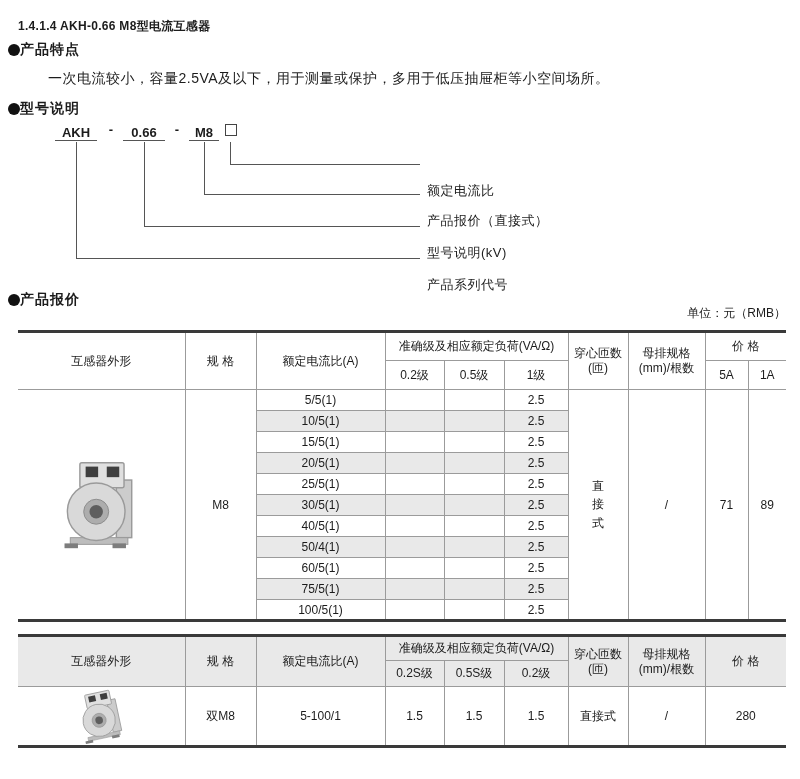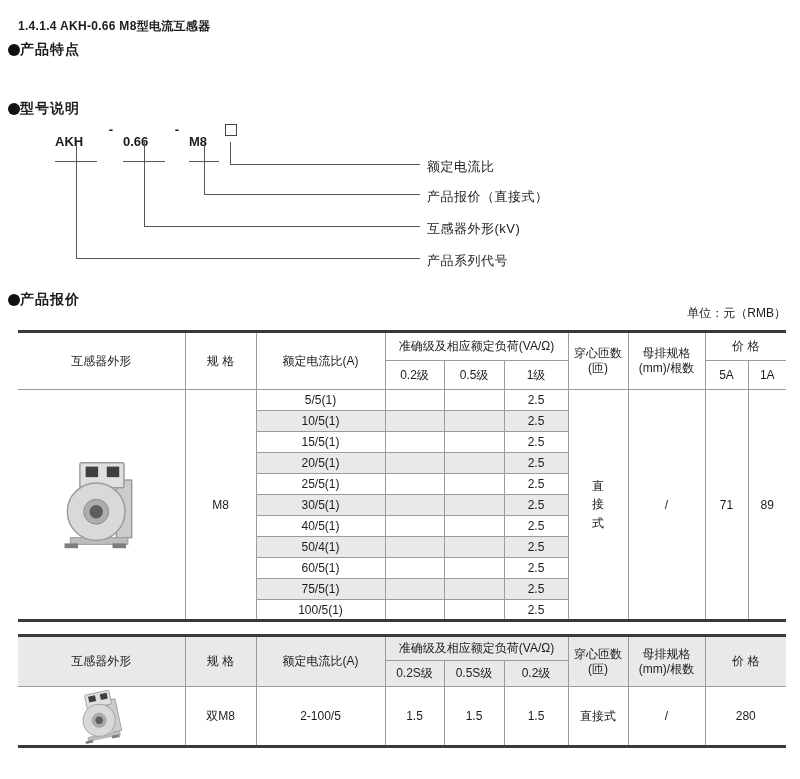--- a/index.html
+++ b/index.html
@@ -13,26 +13,26 @@
   .bullet { width:12px; height:12px; border-radius:50%; background:#111; flex:0 0 auto; }
   .section-head span.hd { font-size:14px; font-weight:bold; letter-spacing:1px; }
   #sec-features { top:41px; }
   #sec-model { top:100px; }
   #sec-pricing { top:291px; }
 
   .features-body { position:absolute; left:48px; top:70px; font-size:14px; letter-spacing:.5px; }
 
   
   #model-diagram { position:absolute; left:55px; top:122px; width:730px; height:150px; }
-  .tok { position:absolute; top:12px; text-align:left; font-size:13px; font-weight:bold;
-         border-bottom:1px solid #555; padding-bottom:12px; }
+  .tok { position:absolute; top:3px; text-align:center; font-size:13px; font-weight:bold;
+         border-bottom:1px solid #555; padding-bottom:0; }
   .dash { position:absolute; top:0; text-align:center; font-size:13px; font-weight:bold; }
   .mbox { position:absolute; top:2px; width:12px; height:12px; border:1px solid #444; background:#fff; }
   .elbow { position:absolute; border-left:1px solid #555; border-bottom:1px solid #555; }
-  .mlabel { position:absolute; left:372px; font-size:13px; letter-spacing:.5px; }
+  .mlabel { position:absolute; left:372px; font-size:13px; letter-spacing:.5px;margin-top:24px; }
 
   .unit-label { position:absolute; right:14px; top:305px; font-size:12px; }
 
   
   table.price-table { position:absolute; left:18px; border-collapse:collapse; table-layout:fixed;
     border-top:3px solid #3a3a3a; border-bottom:3px solid #3a3a3a; font-size:12px; }
   table.price-table td, table.price-table th { border:1px solid #9b9b9b; text-align:center;
     vertical-align:middle; font-weight:normal; padding:0 1px; }
   table.price-table tr > *:first-child { border-left:0; }
   table.price-table tr > *:last-child { border-right:0; }
@@ -57,20 +57,21 @@
 <body>
 
 <div id="page">
 
   <div class="doc-title">1.4.1.4 AKH-0.66 M8型电流互感器</div>
 
   <div class="section-head" id="sec-features">
     <span class="bullet"></span>
     <span class="hd">产品特点</span>
   </div>
+  <div class="features-body">一次电流较小，容量2.5VA及以下，用于测量或保护，多用于低压抽屉柜等小空间场所。</div>
 
   <div class="section-head" id="sec-model">
     <span class="bullet"></span>
     <span class="hd">型号说明</span>
   </div>
 
   <div id="model-diagram">
     <span class="tok" style="left:0;   width:42px;">AKH</span>
     <span class="dash" style="left:48px; width:16px;">-</span>
     <span class="tok" style="left:68px; width:42px;">0.66</span>
@@ -78,21 +79,21 @@
     <span class="tok" style="left:134px; width:30px;">M8</span>
     <span class="mbox" style="left:170px;"></span>
 
     <div class="elbow" style="left:175px; top:20px; width:190px; height:23px;"></div>
     <div class="elbow" style="left:149px; top:20px; width:216px; height:53px;"></div>
     <div class="elbow" style="left:89px;  top:20px; width:276px; height:85px;"></div>
     <div class="elbow" style="left:21px;  top:20px; width:344px; height:117px;"></div>
 
     <span class="mlabel" style="top:36px;">额定电流比</span>
     <span class="mlabel" style="top:66px;">产品报价（直接式）</span>
-    <span class="mlabel" style="top:98px;">互感器外形(kV)</span>
+    <span class="mlabel" style="top:98px;">型号说明(kV)</span>
     <span class="mlabel" style="top:130px;">产品系列代号</span>
   </div>
 
   <div class="section-head" id="sec-pricing">
     <span class="bullet"></span>
     <span class="hd">产品报价</span>
   </div>
   <div class="unit-label">单位：元（RMB）</div>
 
   <table class="price-table" id="table1">
@@ -261,21 +262,21 @@
               <rect x="18" y="84" width="60" height="7" fill="#bdbdbd" stroke="#9a9a9a"></rect>
               <rect x="12" y="90" width="14" height="5" fill="#7d7d7d"></rect>
               <rect x="62" y="90" width="14" height="5" fill="#7d7d7d"></rect>
               <circle cx="45" cy="57" r="30" fill="#d9d9d9" stroke="#9a9a9a" stroke-width="1.5"></circle>
               <circle cx="45" cy="57" r="13" fill="#adadad" stroke="#8b8b8b"></circle>
               <circle cx="45" cy="57" r="7" fill="#5e5e5e"></circle>
             </svg>
           </div>
         </td>
         <td>双M8</td>
-        <td>2-100/5</td>
+        <td>5-100/1</td>
         <td>1.5</td>
         <td>1.5</td>
         <td>1.5</td>
         <td>直接式</td>
         <td>/</td>
         <td>280</td>
       </tr>
     </tbody>
   </table>
 

